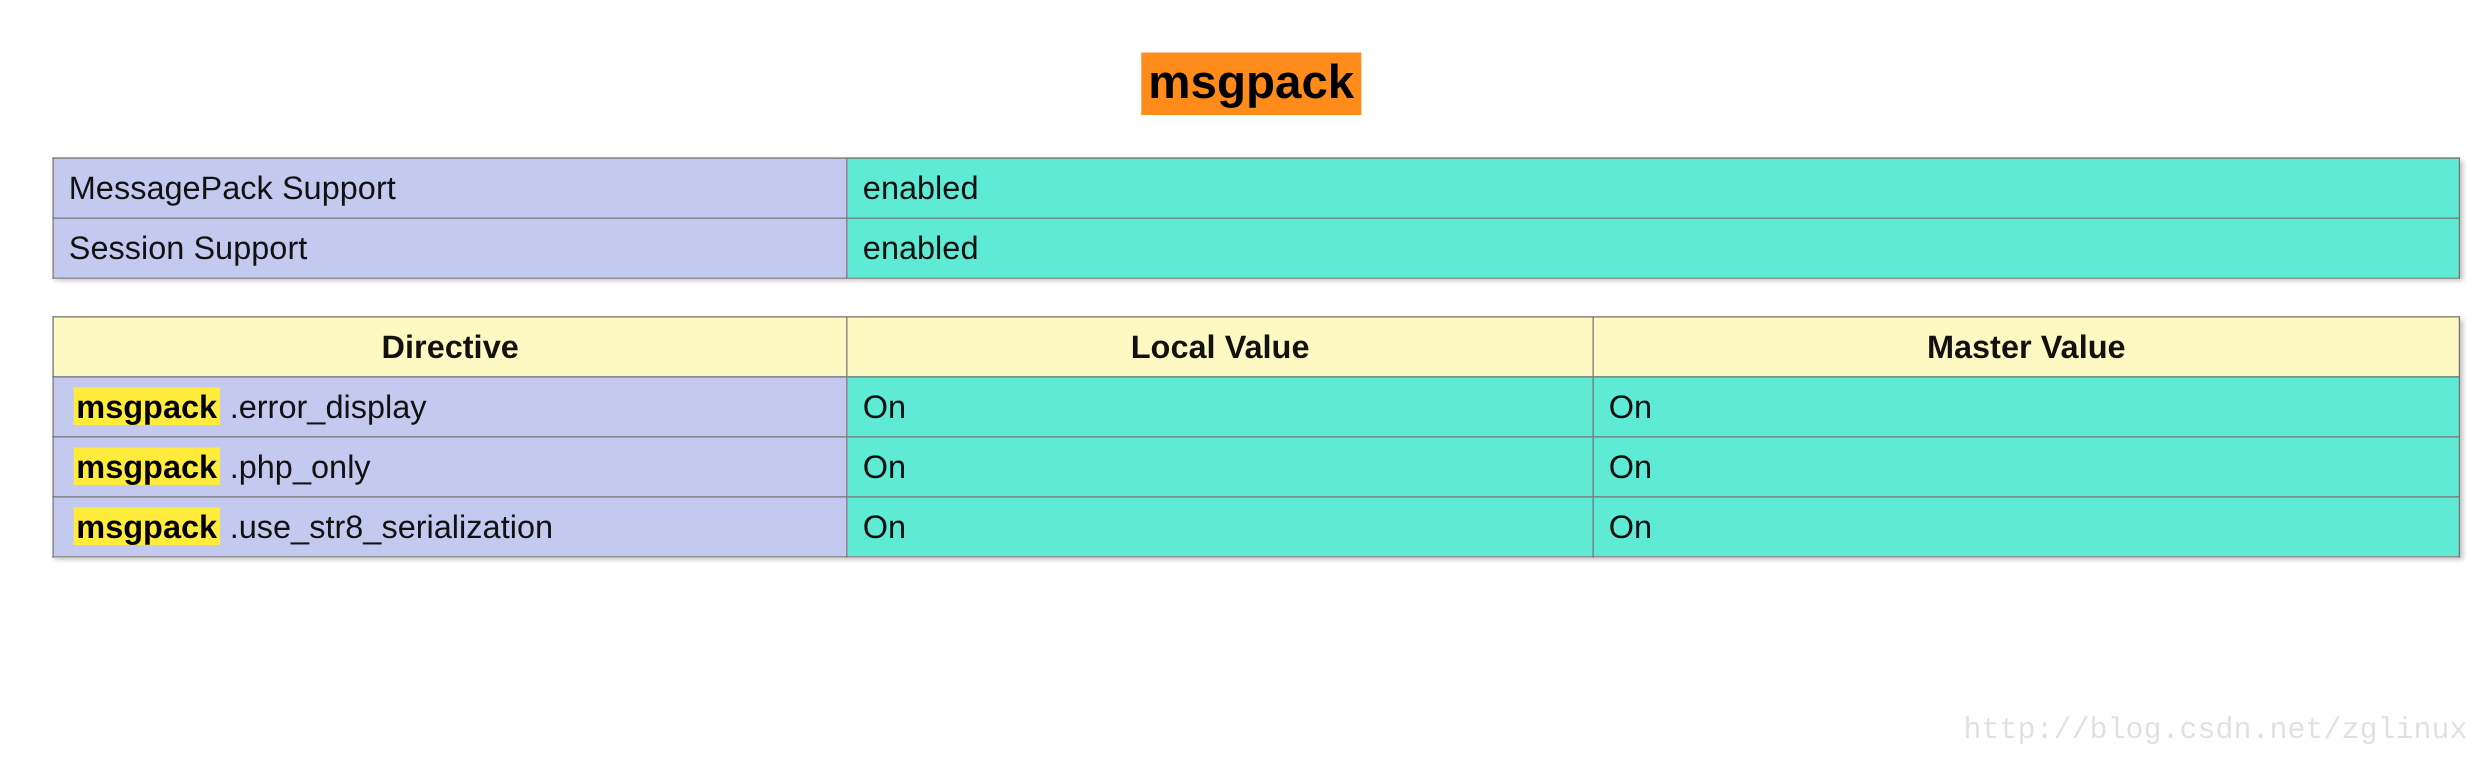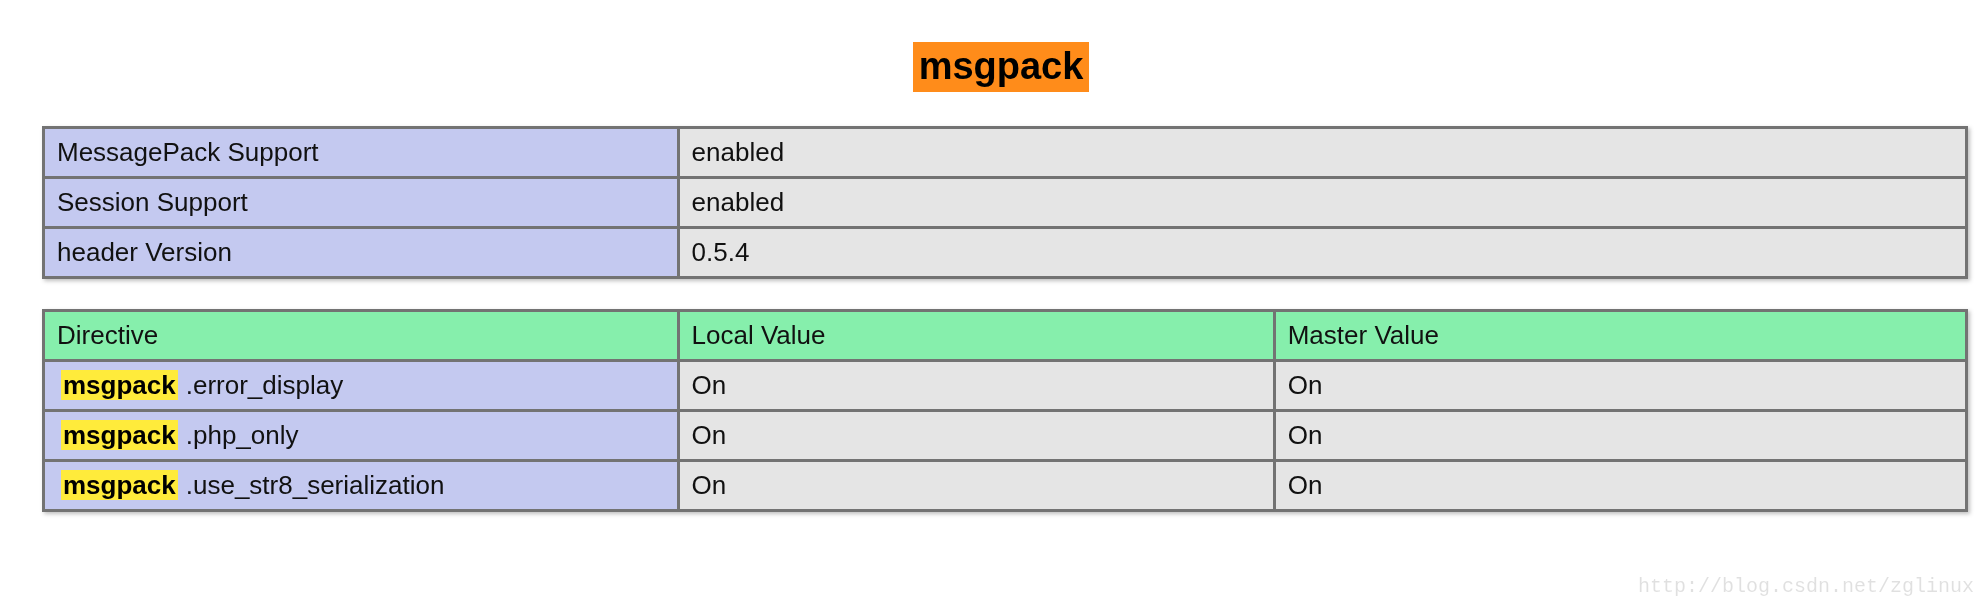--- a/index.html
+++ b/index.html
@@ -22,79 +22,76 @@
       padding: 2px 6px;
       line-height: 1.2;
     }
     table {
       width: 100%;
       border-collapse: collapse;
       margin-bottom: 30px;
       box-shadow: 2px 2px 4px rgba(0,0,0,0.25);
     }
     td, th {
-      border: 3px solid #737373;
+      border: 1px solid #737373;
       padding: 8px 12px;
       text-align: left;
       font-size: 26px;
       color: #111;
       vertical-align: middle;
       height: 40px;
     }
     .label-cell {
       background: #c4c9f0;
       width: 33%;
     }
     .value-cell {
-      background: #e5e5e5;
+      background: #5eead4;
     }
     th.header-cell {
-      background: #86efac;
+      background: #fef9c3;
       color: #111;
-      font-weight: normal;
+      font-weight: bold;
+      text-align: center;
     }
     .dir-col { width: 33%; }
     .local-col { width: 31%; }
     .master-col { width: 36%; }
     .hl {
       background: #ffeb3b;
       font-weight: bold;
       color: #000;
       padding: 0 2px;
     }
     .watermark {
       position: fixed;
       bottom: 6px;
       right: 8px;
       color: rgba(0,0,0,0.12);
-      font-size: 20px;
+      font-size: 24px;
       font-family: "Courier New", monospace;
       pointer-events: none;
     }
   </style>
 </head>
 <body>
 
 <div class="section-title-wrap">
   <span class="section-title">msgpack</span>
 </div>
 
 <table>
   <tbody>
     <tr>
       <td class="label-cell">MessagePack Support</td>
       <td class="value-cell">enabled</td>
     </tr>
     <tr>
       <td class="label-cell">Session Support</td>
       <td class="value-cell">enabled</td>
-    </tr>
-    <tr>
-      <td class="label-cell">header Version</td>
-      <td class="value-cell">0.5.4</td>
     </tr>
   </tbody>
 </table>
 
 <table>
   <thead>
     <tr>
       <th class="header-cell dir-col">Directive</th>
       <th class="header-cell local-col">Local Value</th>
       <th class="header-cell master-col">Master Value</th>

